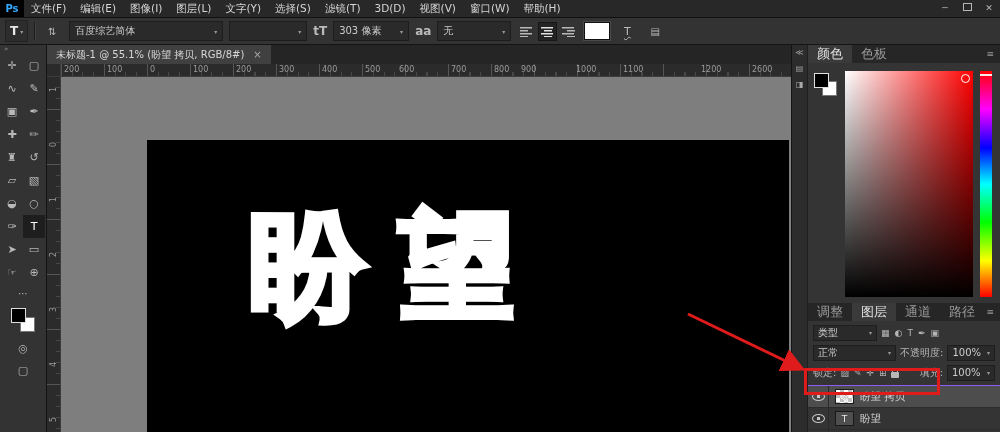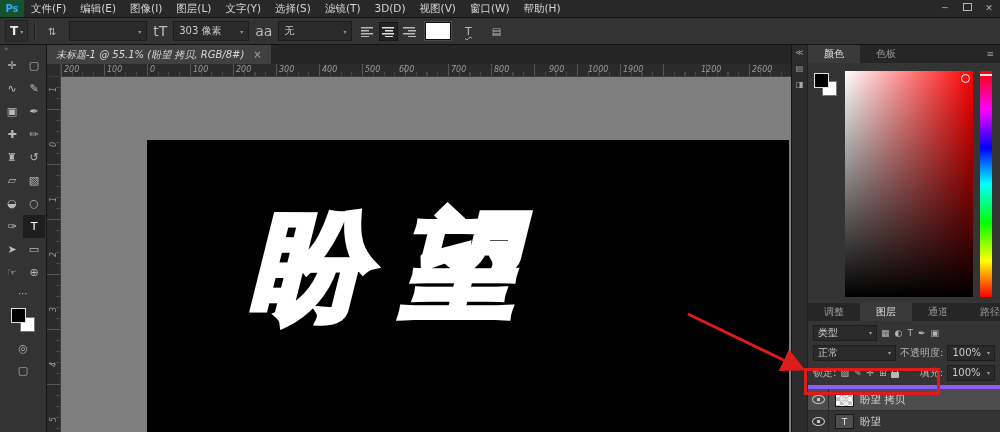--- a/index.html
+++ b/index.html
@@ -2,21 +2,21 @@
 <html><head>
 <meta charset="utf-8">
 <style>
   html,body{margin:0;padding:0;background:#111;}
   .app{position:relative;width:1000px;height:432px;overflow:hidden;background:#333;
        font-family:"DejaVu Sans","Liberation Sans",sans-serif;font-size:11px;color:#cfcfcf;cursor:default;}
 
   
   .menubar{position:absolute;left:0;top:0;right:0;height:17px;background:#282828;
            border-bottom:1px solid #111;display:flex;align-items:center;}
-  .ps-logo{width:24px;height:17px;background:#14532d;color:#34a9ff;font-weight:bold;font-size:10px;
+  .ps-logo{width:24px;height:17px;background:#000000;color:#34a9ff;font-weight:bold;font-size:10px;
            display:flex;align-items:center;justify-content:center;}
   .menu-item{padding:0 7px;font-size:10.5px;line-height:17px;color:#d6d6d6;white-space:nowrap;}
   .win-controls{margin-left:auto;display:flex;align-items:center;}
   .win-btn{width:22px;text-align:center;font-size:9px;color:#b5b5b5;line-height:17px;}
   .restore-box{display:inline-block;width:7px;height:6px;border:1px solid #b5b5b5;}
 
   
   .optionsbar{position:absolute;left:0;top:18px;right:0;height:26px;background:#333;
               border-bottom:1px solid #141414;display:flex;align-items:center;gap:6px;padding-left:5px;}
   .tool-preset{display:flex;align-items:center;gap:2px;border:1px solid #222;background:#2d2d2d;
@@ -26,21 +26,21 @@
   .opt-divider{width:1px;height:18px;background:#1d1d1d;box-shadow:1px 0 0 #414141;}
   .icon-btn{min-width:18px;height:19px;display:flex;align-items:center;justify-content:center;
             color:#b9b9b9;font-size:10px;padding:0 2px;}
   .combo{background:#2a2a2a;border:1px solid #1d1d1d;height:18px;display:flex;align-items:center;
          padding:0 5px;font-size:10px;color:#ccc;}
   .combo .caret{margin-left:auto;font-size:6px;color:#999;padding-left:6px;}
   .combo.font-family{width:142px;}
   .combo.font-style{width:66px;}
   .combo.font-size{width:64px;}
   .combo.anti-alias{width:62px;}
-  .size-icon,.aa-icon{font-size:14px;color:#bbb;font-weight:normal;}
+  .size-icon,.aa-icon{font-size:12px;color:#bbb;font-weight:bold;}
   .align-group{display:flex;gap:2px;}
   .align-btn{width:19px;height:19px;display:flex;align-items:center;justify-content:center;}
   .align-btn.selected{background:#232323;box-shadow:inset 0 0 0 1px #171717;}
   .align-icon{width:13px;height:11px;display:inline-block;background-repeat:no-repeat;}
   .align-left{background-image:linear-gradient(#b9b9b9,#b9b9b9),linear-gradient(#b9b9b9,#b9b9b9),
               linear-gradient(#b9b9b9,#b9b9b9),linear-gradient(#b9b9b9,#b9b9b9);
               background-size:12px 1.5px,8px 1.5px,12px 1.5px,8px 1.5px;
               background-position:0 1px,0 4px,0 7px,0 10px;}
   .align-center{background-image:linear-gradient(#e2e2e2,#e2e2e2),linear-gradient(#e2e2e2,#e2e2e2),
               linear-gradient(#e2e2e2,#e2e2e2),linear-gradient(#e2e2e2,#e2e2e2);
@@ -61,21 +61,21 @@
   .tool{height:23px;display:flex;align-items:center;justify-content:center;font-size:11px;color:#b9b9b9;}
   .tool.selected{background:#1e1e1e;color:#fff;}
   .toolbar-extra{color:#b9b9b9;font-size:10px;margin-top:4px;}
   .fgbg-widget{position:relative;width:26px;height:26px;margin-top:8px;}
   .fgbg-widget .fg{position:absolute;left:1px;top:1px;width:13px;height:13px;background:#000;
                    border:1px solid #dedede;z-index:2;}
   .fgbg-widget .bgc{position:absolute;left:10px;top:10px;width:13px;height:13px;background:#fff;border:1px solid #777;}
   .mask-btn,.screen-btn{color:#b9b9b9;font-size:11px;margin-top:9px;}
 
   
-  .document-area{position:absolute;left:47px;top:45px;right:208px;bottom:0;display:flex;flex-direction:column;font-style:italic;}
+  .document-area{position:absolute;left:47px;top:45px;right:208px;bottom:0;display:flex;flex-direction:column;}
   .tab-bar{height:19px;background:#252525;display:flex;}
   .doc-tab{height:19px;background:#404040;display:flex;align-items:center;gap:9px;padding:0 9px;
            font-size:10px;color:#d8d8d8;white-space:nowrap;}
   .tab-close{color:#a8a8a8;font-size:10px;}
   .ruler-row{height:13px;display:flex;background:#2b2b2b;}
   .ruler-corner{width:13px;border-right:1px solid #3c3c3c;border-bottom:1px solid #3c3c3c;background:#2b2b2b;}
   .h-ruler{position:relative;flex:1;border-bottom:1px solid #3c3c3c;overflow:hidden;
      background-image:repeating-linear-gradient(90deg,#565656 0 1px,transparent 1px 43px),
                       repeating-linear-gradient(90deg,#474747 0 1px,transparent 1px 10.75px);
      background-size:100% 100%,100% 4px;background-position:0 0,0 100%;background-repeat:no-repeat;}
@@ -93,37 +93,37 @@
                line-height:1;letter-spacing:34px;white-space:nowrap;-webkit-text-stroke:6px #fff;}
 
   
   .right-dock{position:absolute;right:0;top:45px;bottom:0;width:208px;display:flex;
               background:#343434;border-left:1px solid #141414;}
   .dock-strip{width:15px;background:#2c2c2c;border-right:1px solid #1f1f1f;display:flex;
               flex-direction:column;align-items:center;padding-top:3px;gap:7px;}
   .dock-icon{font-size:8px;color:#a8a8a8;}
   .panels{flex:1;display:flex;flex-direction:column;min-width:0;}
   .panel-header{height:18px;background:#262626;display:flex;align-items:center;flex:none;}
-  .panel-tab{padding:0 16px;line-height:18px;font-size:10px;color:#9a9a9a;white-space:nowrap;}
+  .panel-tab{padding:0 9px;line-height:18px;font-size:13px;color:#9a9a9a;white-space:nowrap;}
   .panel-tab.active{background:#3a3a3a;color:#e0e0e0;}
   .panel-menu{margin-left:auto;margin-right:6px;color:#999;font-size:9px;}
 
   .color-body{height:226px;display:flex;padding:8px 8px 6px 6px;gap:7px;flex:none;}
   .cp-fgbg{width:24px;position:relative;}
   .cp-fgbg .fg{position:absolute;left:0;top:2px;width:13px;height:13px;background:#000;border:1px solid #e0e0e0;z-index:2;}
   .cp-fgbg .bgc{position:absolute;left:8px;top:10px;width:13px;height:13px;background:#fff;border:1px solid #777;}
   .sat-square{flex:1;position:relative;
               background:linear-gradient(to top,#000,rgba(0,0,0,0)),linear-gradient(to right,#fff,#f00);}
   .sat-marker{position:absolute;right:3px;top:3px;width:7px;height:7px;border:1px solid #fff;border-radius:50%;}
   .hue-bar{width:12px;position:relative;
            background:linear-gradient(to bottom,#f00 0%,#f0f 17%,#00f 34%,#0ff 50%,#0f0 67%,#ff0 84%,#f00 100%);}
   .hue-marker{position:absolute;left:0;right:0;top:3px;height:2px;background:#fff;opacity:.9;}
 
   .layers-controls{padding:3px 5px 4px 5px;display:flex;flex-direction:column;gap:3px;
-                   border-bottom:4px solid #8b5cf6;flex:none;}
+                   border-bottom:1px solid #8b5cf6;flex:none;}
   .ctrl-row{display:flex;align-items:center;gap:4px;height:17px;}
   .field{background:#2a2a2a;border:1px solid #1e1e1e;height:16px;display:flex;align-items:center;
          padding:0 4px;font-size:10px;color:#ccc;box-sizing:border-box;}
   .field .caret{margin-left:auto;font-size:6px;color:#999;padding-left:4px;}
   .field.kind{width:64px;}
   .field.blend{width:84px;}
   .field.opacity,.field.fill{width:48px;}
   .ctrl-label{font-size:10px;color:#b5b5b5;white-space:nowrap;}
   .icon-strip{display:flex;align-items:center;gap:5px;}
   .icon-strip span{font-size:9px;color:#b5b5b5;}
@@ -182,20 +182,24 @@
     </div>
   </div>
 
   <div class="optionsbar">
     <span class="tool-preset">
       <span class="tglyph">T</span>
       <span class="mini-caret">▾</span>
     </span>
     <span class="opt-divider"></span>
     <span class="icon-btn">⇅</span>
+    <span class="combo font-family">
+      <span>百度综艺简体</span>
+      <span class="caret">▾</span>
+    </span>
     <span class="combo font-style">
       <span></span>
       <span class="caret">▾</span>
     </span>
     <span class="size-icon">tT</span>
     <span class="combo font-size">
       <span>303 像素</span>
       <span class="caret">▾</span>
     </span>
     <span class="aa-icon">aa</span>
@@ -266,23 +270,23 @@
           <span class="h-label" style="left: 46px;">100</span>
           <span class="h-label" style="left: 89px;">0</span>
           <span class="h-label" style="left: 132px;">100</span>
           <span class="h-label" style="left: 175px;">200</span>
           <span class="h-label" style="left: 218px;">300</span>
           <span class="h-label" style="left: 261px;">400</span>
           <span class="h-label" style="left: 304px;">500</span>
           <span class="h-label" style="left: 338px;">600</span>
           <span class="h-label" style="left: 390px;">700</span>
           <span class="h-label" style="left: 433px;">800</span>
-          <span class="h-label" style="left: 488px;">900</span>
-          <span class="h-label" style="left: 527px; text-align: center;">1000</span>
-          <span class="h-label" style="left: 562px;">1900</span>
+          <span class="h-label" style="left: 460px;">900</span>
+          <span class="h-label" style="left: 515px; text-align: center;">1000</span>
+          <span class="h-label" style="left: 562px;">1100</span>
           <span class="h-label" style="left: 605px; margin-left: 35px;">1200</span>
           <span class="h-label" style="left: 648px; margin-top: 36px;">1300</span>
           <span class="h-label" style="left: 691px;">2600</span>
         </div>
     </div>
     <div class="canvas-row">
       <div id="v-ruler" class="v-ruler">
           <span class="v-label" style="top: 8px;">1</span>
           <span class="v-label" style="top: 63px;">0</span>
           <span class="v-label" style="top: 118px;">1</span>

